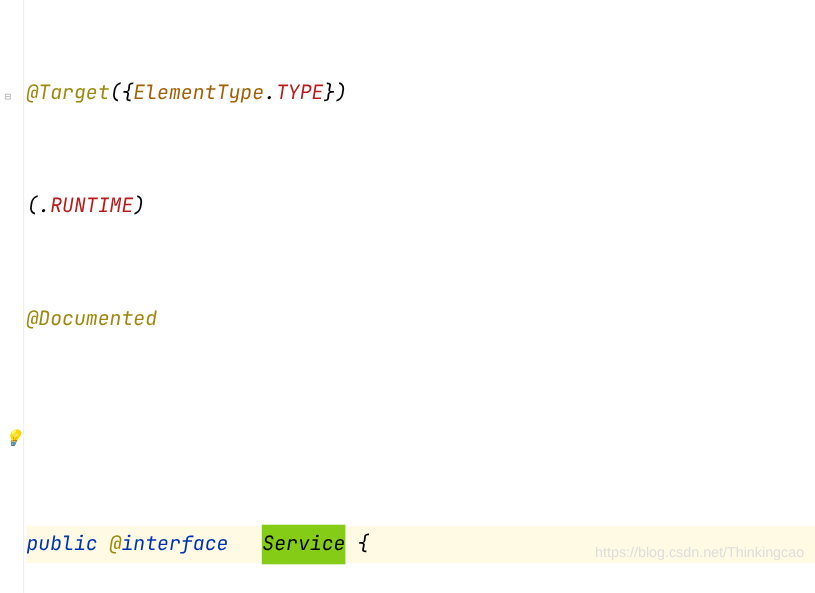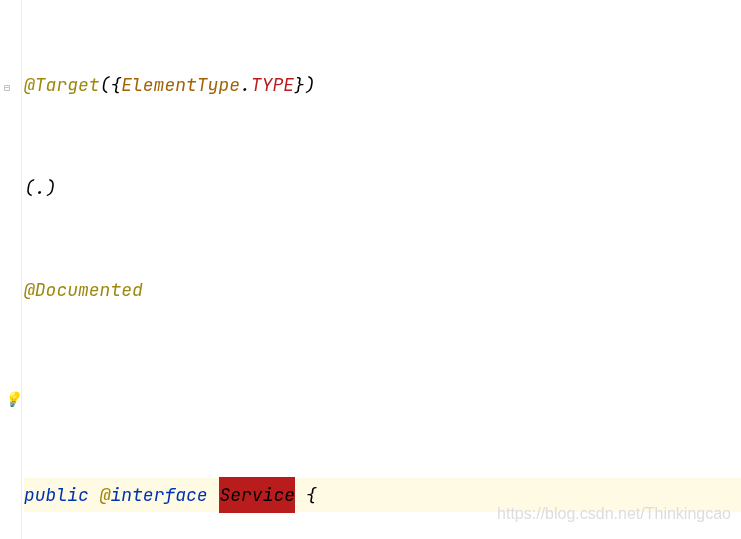--- a/index.html
+++ b/index.html
@@ -29,22 +29,23 @@
       white-space: pre;
     }
     .line { position: relative; height: 34px; display: flex; align-items: center; }
     .line.highlighted { background: #fffae3; }
     .annotation { color: #9e880d; }
     .keyword { color: #0033b3; font-weight: normal; }
     .enum-ref { color: #b91c1c; font-style: italic; }
     .paren { color: #000000; }
     .identifier { color: #a16207; }
     .selected {
-      background: #b91c1c;
+      background: #84cc16;
       padding: 1px 0;
+      margin-left: 19px;
     }
     .caret {
       border-left: 2px solid #000000;
       margin-left: -1px;
     }
     .gutter-icon {
       position: absolute;
       left: -20px;
       width: 14px;
       height: 14px;
@@ -53,35 +54,35 @@
     .fold-icon {
       color: #adadad;
     }
     .bulb-icon {
       color: #f0a732;
       font-size: 14px;
     }
     .watermark {
       position: absolute;
       right: 10px;
-      bottom: 10px;
-      font-size: 16px;
+      bottom: 24px;
+      font-size: 13px;
       color: #dddddd;
       font-style: normal;
       font-family: Arial, sans-serif;
     }
   </style>
 </head>
 <body>
 
 <div class="gutter"></div>
 
 <div class="code-area">
   <div class="line"><span class="gutter-icon fold-icon">⊟</span><span class="annotation">@Target</span><span class="paren">({</span><span class="identifier">ElementType</span><span>.</span><span class="enum-ref">TYPE</span><span class="paren">})</span></div>
-  <div class="line"><span class="paren">(</span><span>.</span><span class="paren">)</span></div>
+  <div class="line"><span class="paren">(</span><span>.</span><span class="enum-ref">RUNTIME</span><span class="paren">)</span></div>
   <div class="line"><span class="annotation">@Documented</span></div>
   <div class="line"><span class="gutter-icon bulb-icon">💡</span></div>
   <div class="line highlighted"><span class="keyword">public</span><span> </span><span class="annotation">@</span><span class="keyword">interface</span><span> </span><span class="caret"></span><span class="selected">Service</span><span> {</span></div>
   
   
   
   
   
   
   

